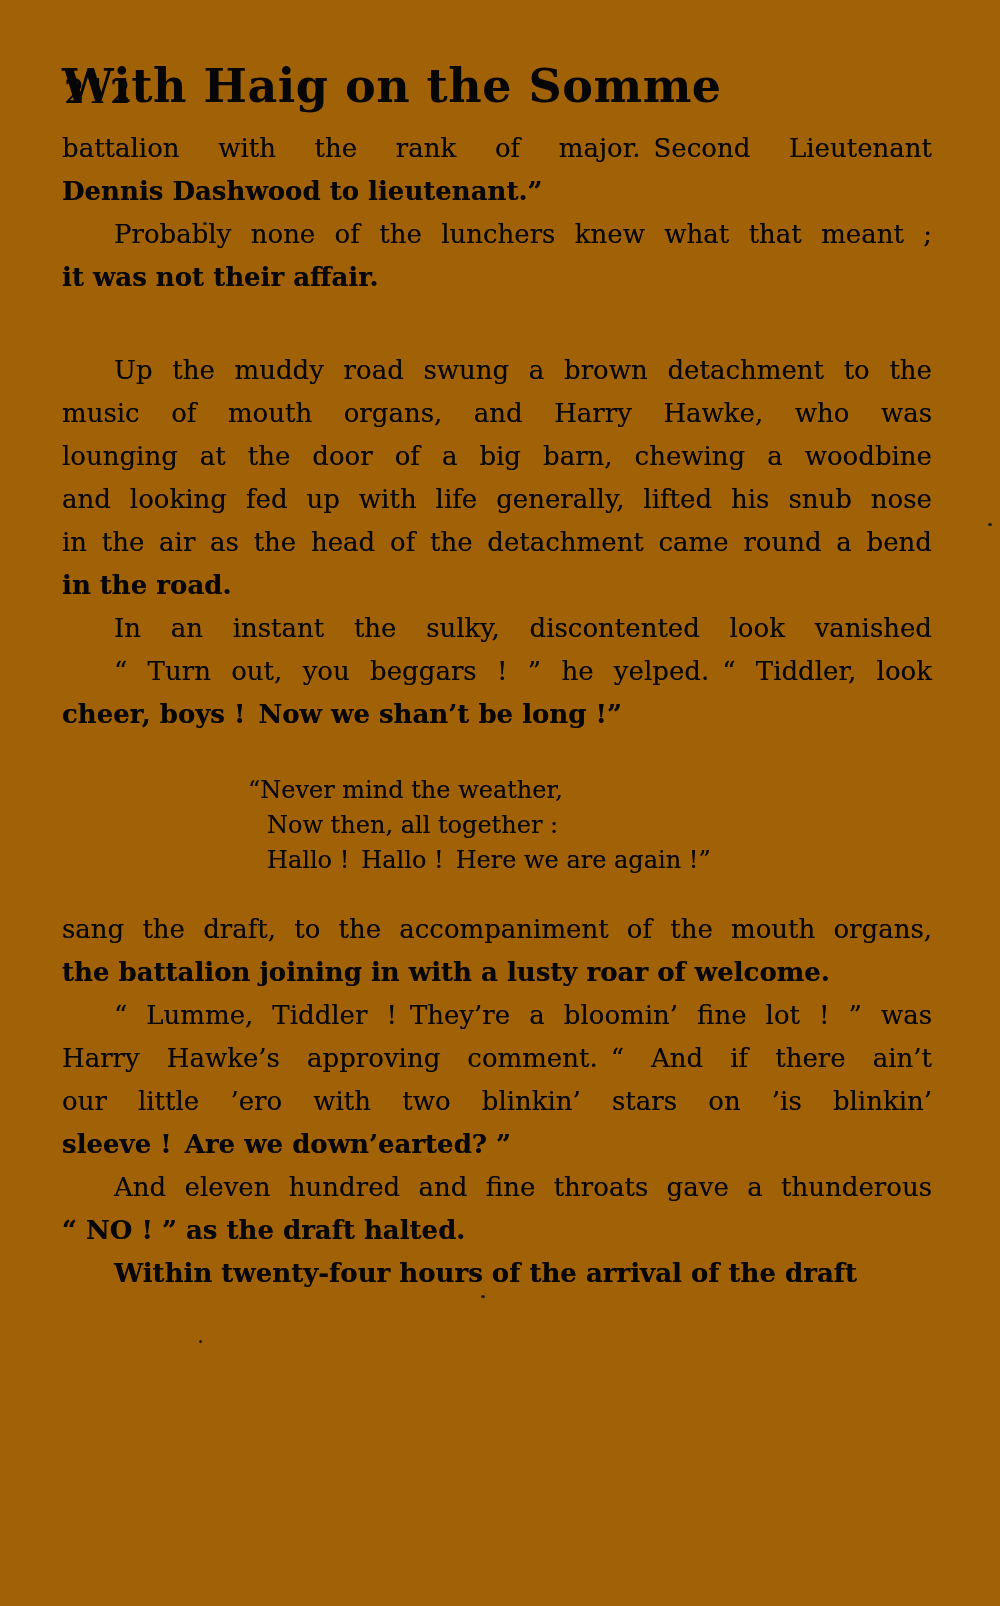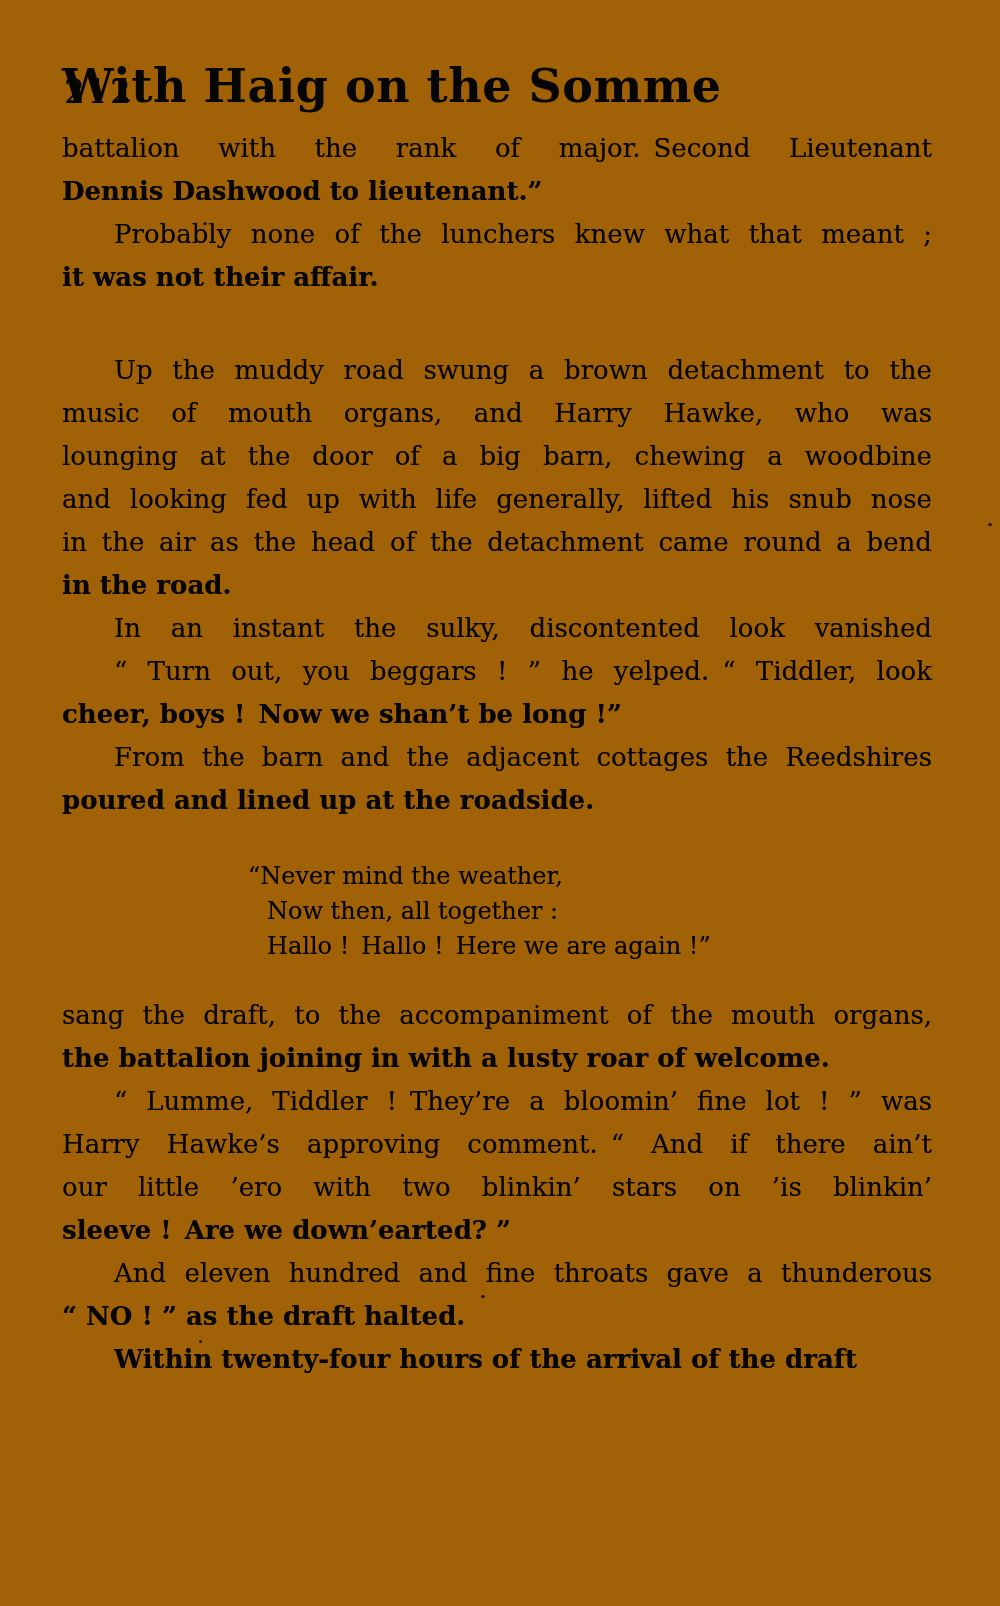--- a/index.html
+++ b/index.html
@@ -82,24 +82,20 @@
         <div class="line">in the air as the head of the detachment came round a bend</div>
         <div class="line last">in the road.</div>
       </div>
       <div class="para indent">
         <div class="line">In an instant the sulky, discontented look vanished</div>
       </div>
       <div class="para indent">
         <div class="line">“ Turn out, you beggars ! ” he yelped. “ Tiddler, look</div>
         <div class="line last">cheer, boys ! Now we shan’t be long !”</div>
       </div>
-      <div class="para indent">
-        <div class="line">From the barn and the adjacent cottages the Reedshires</div>
-        <div class="line last">poured and lined up at the roadside.</div>
-      </div>
       <div class="verse">
         <div class="line">“Never mind the weather,</div>
         <div class="line vindent">Now then, all together :</div>
         <div class="line last vindent">Hallo ! Hallo ! Here we are again !”</div>
       </div>
       <div class="para">
         <div class="line">sang the draft, to the accompaniment of the mouth organs,</div>
         <div class="line last">the battalion joining in with a lusty roar of welcome.</div>
       </div>
       <div class="para indent">

